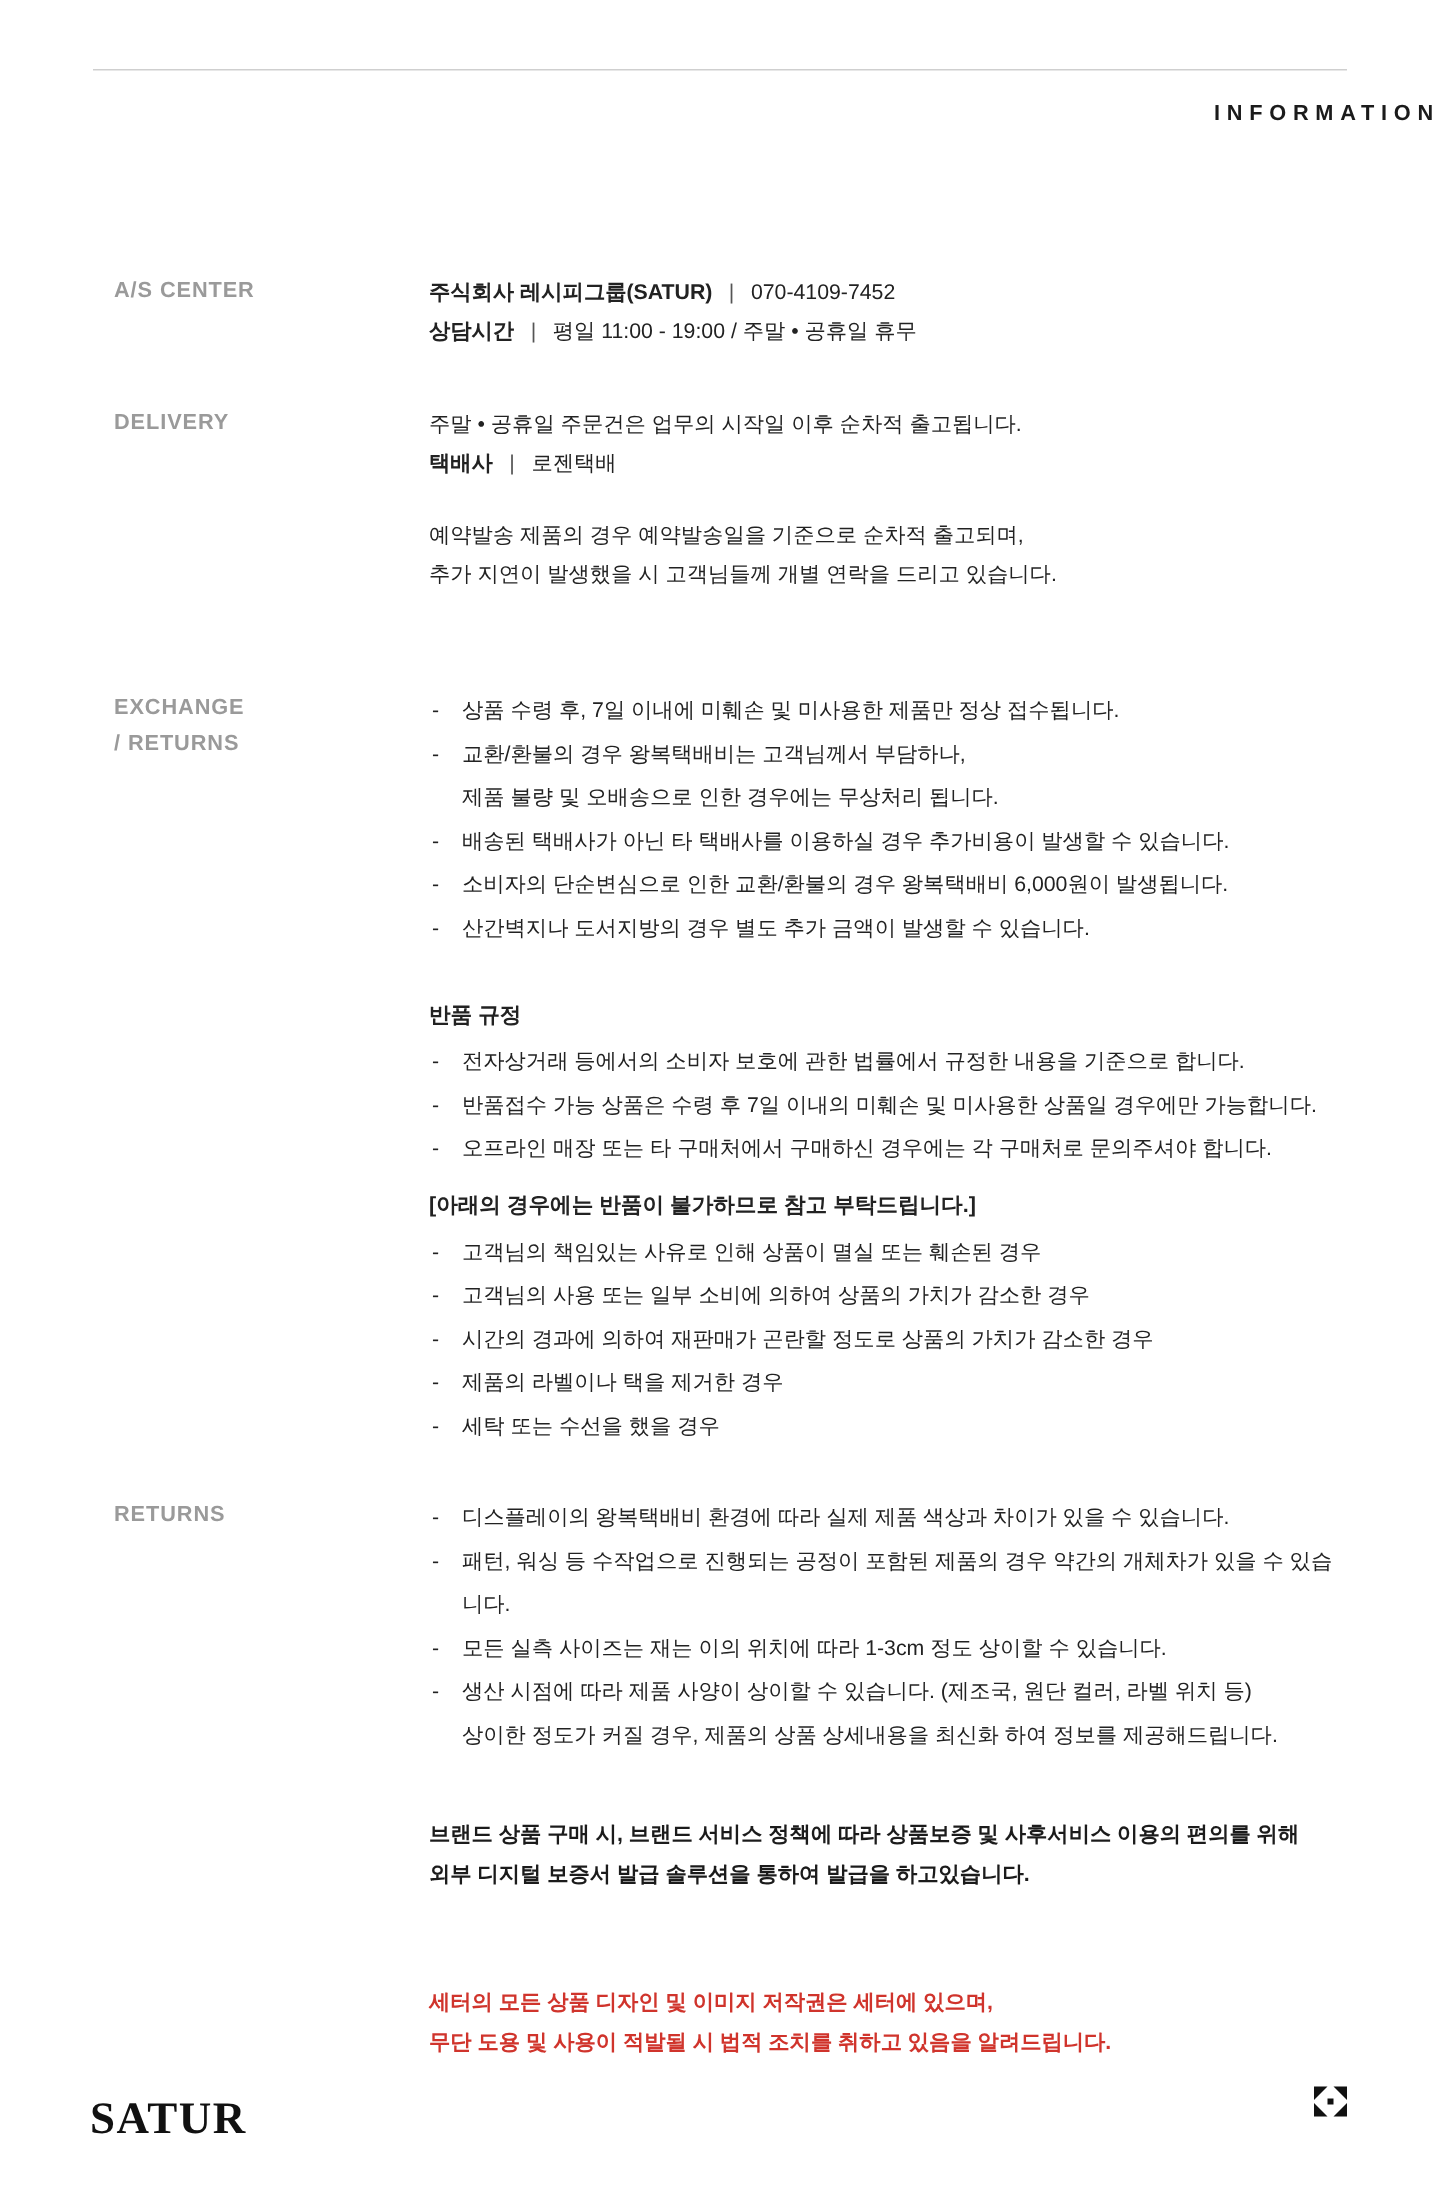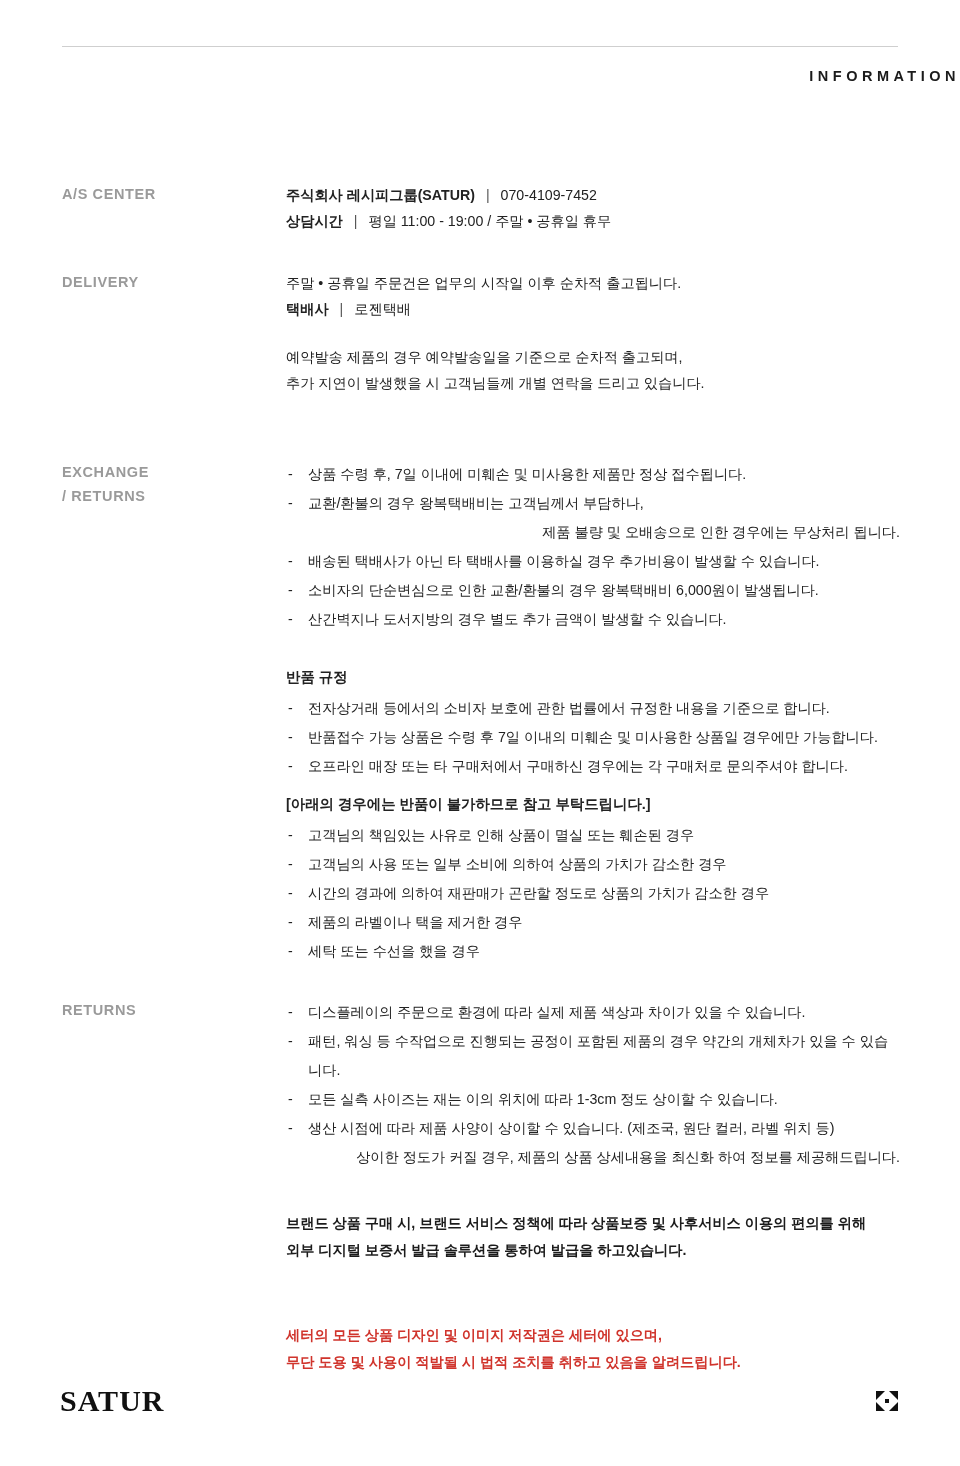--- a/index.html
+++ b/index.html
@@ -35,21 +35,21 @@
     letter-spacing: 4.5px;
     color: #1b1b1b;
   }
   .section {
     position: absolute;
     left: 0;
     width: 100%;
   }
   .sect-label {
     position: absolute;
-    left: 62px;
+    left: 76px;
     width: 200px;
     font-size: 14.5px;
     font-weight: bold;
     letter-spacing: 0.6px;
     color: #9a9a9a;
     line-height: 24px;
   }
   .sect-body {
     position: absolute;
     left: 286px;
@@ -78,41 +78,40 @@
     font-size: 14.2px;
   }
   ul.dashlist li .dash {
     position: absolute;
     left: 2px;
     top: 0;
   }
   ul.dashlist li .cont-line {
     display: block;
     padding-left: 0;
-    text-align: right;
   }
   .gap-sm { height: 10px; }
   .gap-md { height: 22px; }
   .block-spacer { height: 30px; }
   .notice-strong {
     font-weight: bold;
     line-height: 27px;
     font-size: 14.2px;
     color: #1b1b1b;
   }
   .copyright {
     font-weight: bold;
     line-height: 27px;
     font-size: 14.2px;
     color: #d0342c;
   }
   .footer-logo {
     position: absolute;
     left: 60px;
-    bottom: 48px;
+    bottom: 36px;
     font-family: "Liberation Serif", serif;
     font-size: 30px;
     font-weight: bold;
     letter-spacing: 1px;
     color: #111111;
   }
   .footer-mark {
     position: absolute;
     right: 60px;
     bottom: 52px;
@@ -185,21 +184,21 @@
       <li><span class="dash">-</span><span>제품의 라벨이나 택을 제거한 경우</span></li>
       <li><span class="dash">-</span><span>세탁 또는 수선을 했을 경우</span></li>
     </ul>
   </div>
 </div>
 
 <div class="section" style="top:998px;">
   <div class="sect-label">RETURNS</div>
   <div class="sect-body">
     <ul class="dashlist">
-      <li><span class="dash">-</span><span>디스플레이의 주문으로 환경에 따라 실제 제품 색상과 차이가 있을 수 있습니다.</span></li>
+      <li><span class="dash">-</span><span>디스플레이의 왕복택배비 환경에 따라 실제 제품 색상과 차이가 있을 수 있습니다.</span></li>
       <li><span class="dash">-</span><span>패턴, 워싱 등 수작업으로 진행되는 공정이 포함된 제품의 경우 약간의 개체차가 있을 수 있습니다.</span></li>
       <li><span class="dash">-</span><span>모든 실측 사이즈는 재는 이의 위치에 따라 1-3cm 정도 상이할 수 있습니다.</span></li>
       <li><span class="dash">-</span><span>생산 시점에 따라 제품 사양이 상이할 수 있습니다. (제조국, 원단 컬러, 라벨 위치 등)</span><span class="cont-line">상이한 정도가 커질 경우, 제품의 상품 상세내용을 최신화 하여 정보를 제공해드립니다.</span></li>
     </ul>
 
     <div style="height:38px;"></div>
 
     <div class="notice-strong">
       <div>브랜드 상품 구매 시, 브랜드 서비스 정책에 따라 상품보증 및 사후서비스 이용의 편의를 위해</div>
       <div>외부 디지털 보증서 발급 솔루션을 통하여 발급을 하고있습니다.</div>

